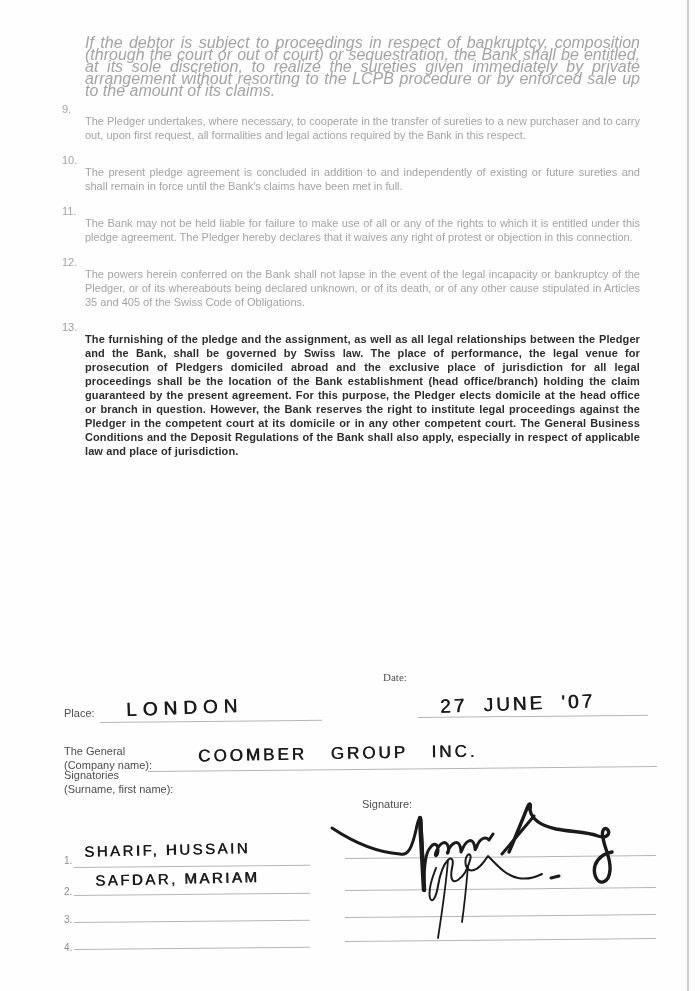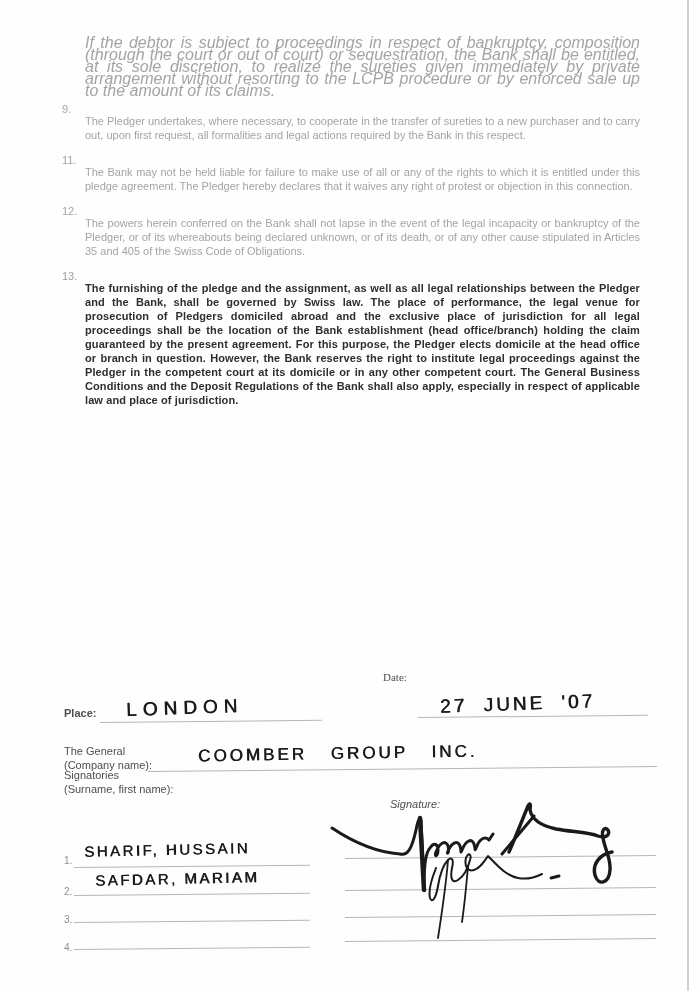--- a/index.html
+++ b/index.html
@@ -44,53 +44,57 @@
   <div class="scan-edge"></div>
 
   <div class="clauses">
     <p class="cont faded">If the debtor is subject to proceedings in respect of bankruptcy, composition (through the court or out of court) or sequestration, the Bank shall be entitled, at its sole discretion, to realize the sureties given immediately by private arrangement without resorting to the LCPB procedure or by enforced sale up to the amount of its claims.</p>
 
     <div class="item faded">
       <span class="num">9.</span>
       <span class="txt">The Pledger undertakes, where necessary, to cooperate in the transfer of sureties to a new purchaser and to carry out, upon first request, all formalities and legal actions required by the Bank in this respect.</span>
     </div>
     <div class="item faded">
+      <span class="num">10.</span>
+      <span class="txt">The present pledge agreement is concluded in addition to and independently of existing or future sureties and shall remain in force until the Bank's claims have been met in full.</span>
+    </div>
+    <div class="item faded">
       <span class="num">11.</span>
       <span class="txt">The Bank may not be held liable for failure to make use of all or any of the rights to which it is entitled under this pledge agreement. The Pledger hereby declares that it waives any right of protest or objection in this connection.</span>
     </div>
     <div class="item faded">
       <span class="num">12.</span>
       <span class="txt">The powers herein conferred on the Bank shall not lapse in the event of the legal incapacity or bankruptcy of the Pledger, or of its whereabouts being declared unknown, or of its death, or of any other cause stipulated in Articles 35 and 405 of the Swiss Code of Obligations.</span>
     </div>
     <div class="item bold13">
       <span class="num">13.</span>
       <span class="txt">The furnishing of the pledge and the assignment, as well as all legal relationships between the Pledger and the Bank, shall be governed by Swiss law. The place of performance, the legal venue for prosecution of Pledgers domiciled abroad and the exclusive place of jurisdiction for all legal proceedings shall be the location of the Bank establishment (head office/branch) holding the claim guaranteed by the present agreement. For this purpose, the Pledger elects domicile at the head office or branch in question. However, the Bank reserves the right to institute legal proceedings against the Pledger in the competent court at its domicile or in any other competent court. The General Business Conditions and the Deposit Regulations of the Bank shall also apply, especially in respect of applicable law and place of jurisdiction.</span>
     </div>
   </div>
 
-  <span class="lbl" style="left:64px;top:706px;font-weight:bold;">Place:</span>
+  <span class="lbl" style="left:64px;top:706px;">Place:</span>
   <div class="rule" style="left:100px;top:722px;width:222px;"></div>
   <span class="hand hand-place" style="left:126px;top:697px;">LONDON</span>
 
   <span class="lbl" style="left:383px;top:670px;font-family:Liberation Serif, serif;">Date:</span>
   <div class="rule" style="left:418px;top:717px;width:230px;"></div>
   <span class="hand hand-date" style="left:440px;top:693px;">27 JUNE '07</span>
 
   <span class="lbl" style="left:64px;top:744px;">
     <span>The General</span><br>
     <span>(Company name):</span>
   </span>
   <div class="rule" style="left:148px;top:771px;width:509px;"></div>
   <span class="hand hand-company" style="left:198px;top:744px;">COOMBER GROUP INC.</span>
 
   <span class="lbl" style="left:64px;top:768px;">
     <span>Signatories</span><br>
     <span>(Surname, first name):</span>
   </span>
-  <span class="lbl" style="left:390px;top:797px;font-style:italic;">Signature:</span>
+  <span class="lbl" style="left:362px;top:797px;">Signature:</span>
 
   <span class="rownum" style="left:64px;top:855px;">1.</span>
   <div class="rule" style="left:74px;top:867px;width:236px;"></div>
   <div class="rule" style="left:345px;top:858px;width:311px;"></div>
   <span class="hand hand-name" style="left:84px;top:841px;">SHARIF, HUSSAIN</span>
 
   <span class="rownum" style="left:64px;top:886px;">2.</span>
   <div class="rule" style="left:74px;top:895px;width:236px;"></div>
   <div class="rule" style="left:345px;top:890px;width:311px;"></div>
   <span class="hand hand-name" style="left:95px;top:870px;">SAFDAR, MARIAM</span>

